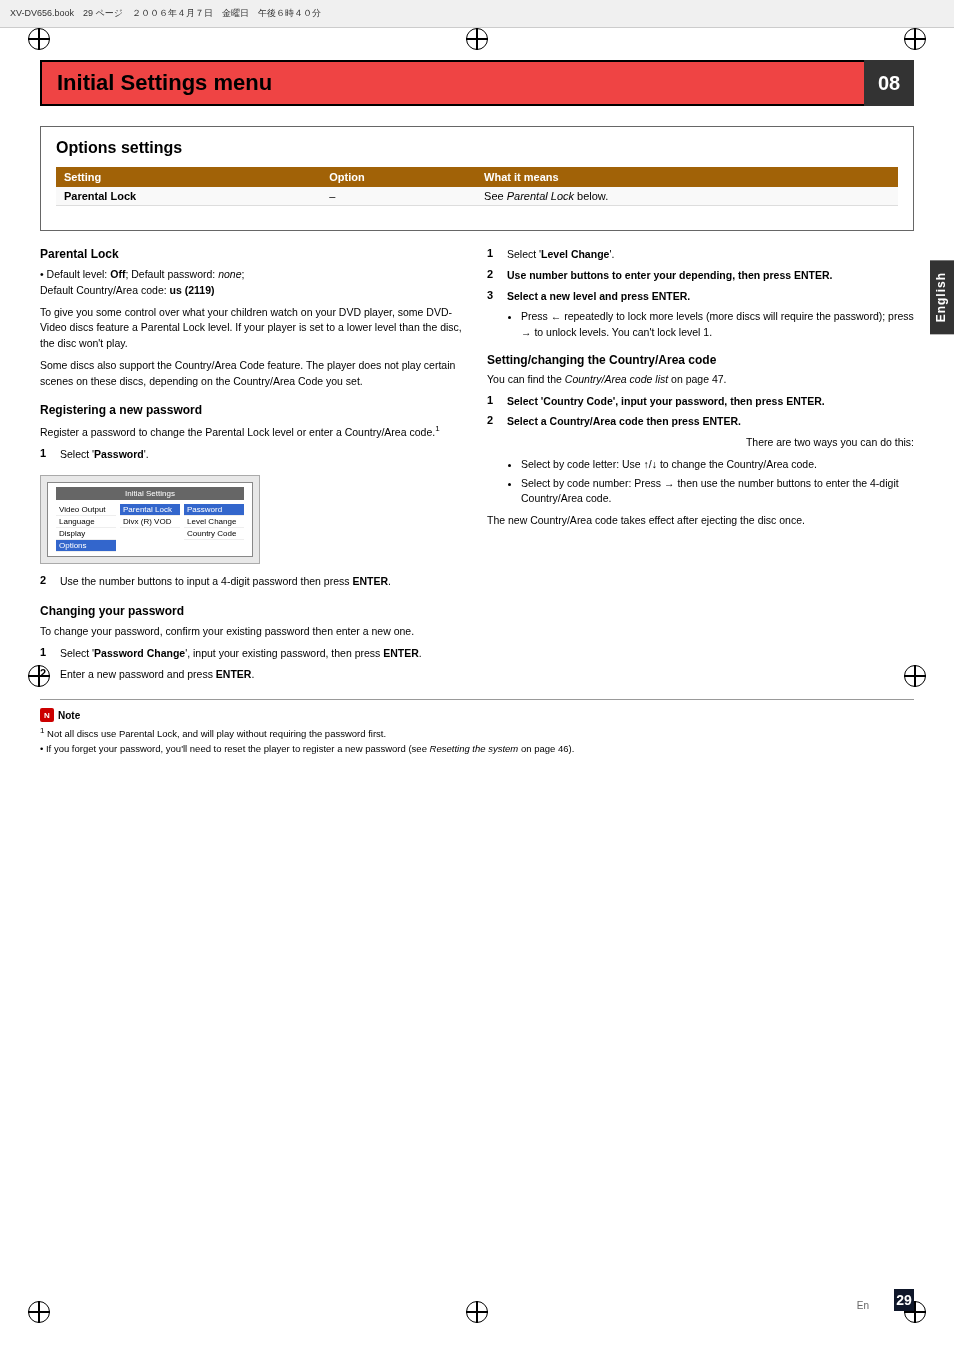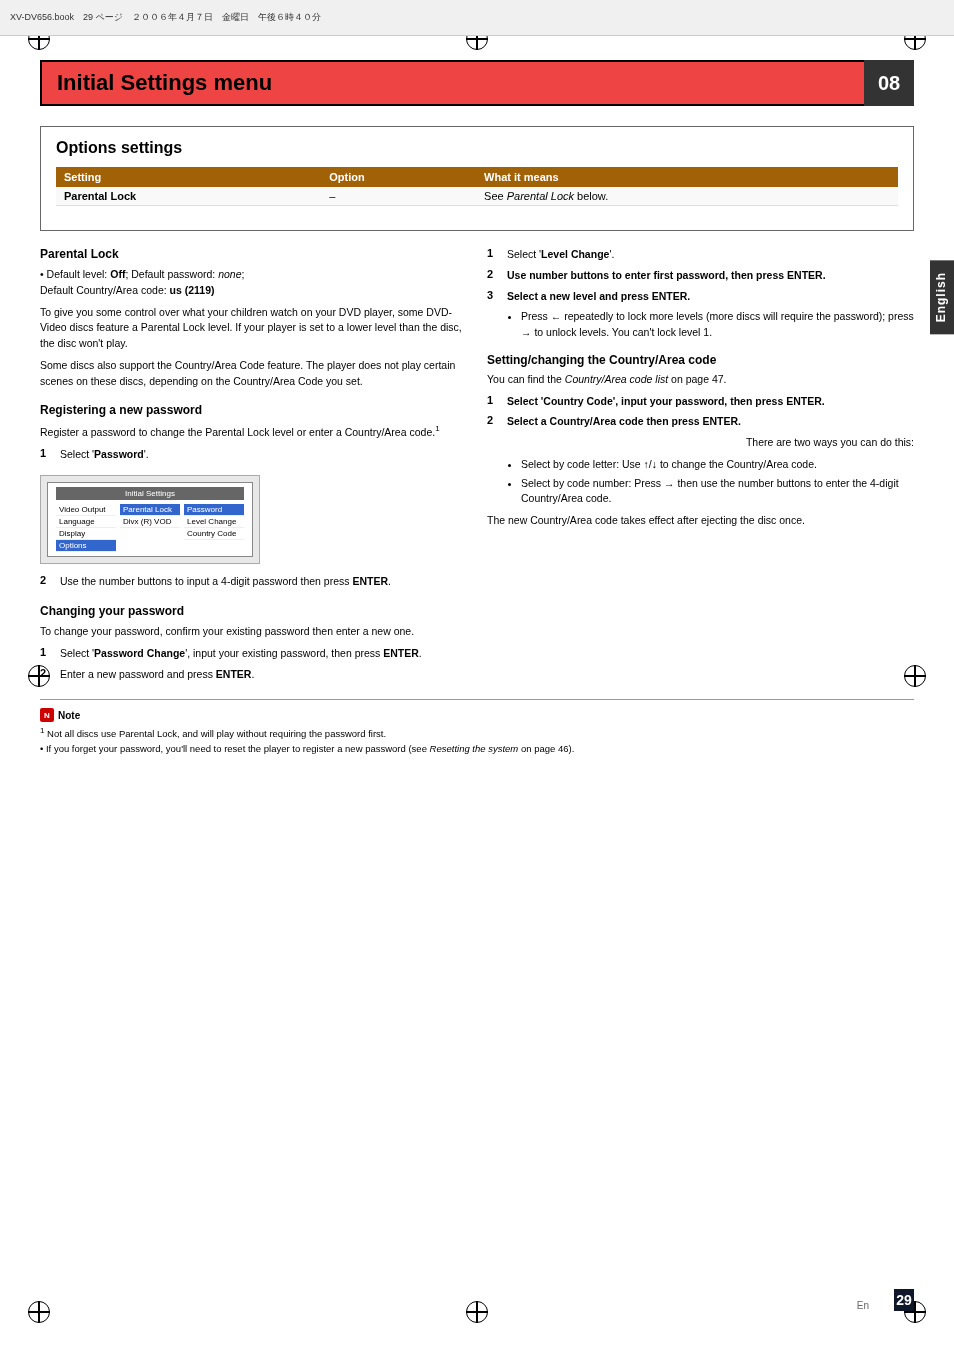--- a/index.html
+++ b/index.html
@@ -12,21 +12,21 @@
       color: #000;
       position: relative;
     }
 
     
     .top-header {
       position: absolute;
       top: 0;
       left: 0;
       right: 0;
-      height: 36px;
+      height: 28px;
       background: #f0f0f0;
       border-bottom: 1px solid #ccc;
       display: flex;
       align-items: center;
       padding: 8px 10px;
       font-size: 9px;
       color: #333;
     }
 
     
@@ -477,21 +477,21 @@
     <div class="col-right">
 
 
       <div class="step">
         <span class="step-number">1</span>
         <span class="step-text">Select '<strong>Level Change</strong>'.</span>
       </div>
 
       <div class="step">
         <span class="step-number">2</span>
-        <span class="step-text"><strong>Use number buttons to enter first password, then press ENTER.</strong></span>
+        <span class="step-text"><strong>Use number buttons to enter your depending, then press ENTER.</strong></span>
       </div>
 
       <div class="step">
         <span class="step-number">3</span>
         <span class="step-text"><strong>Select a new level and press ENTER.</strong></span>
       </div>
 
       <ul class="bullet-list" style="margin-left: 20px;">
         <li>Press ← repeatedly to lock more levels (more discs will require the password); press → to unlock levels. You can't lock level 1.</li>
       </ul>

